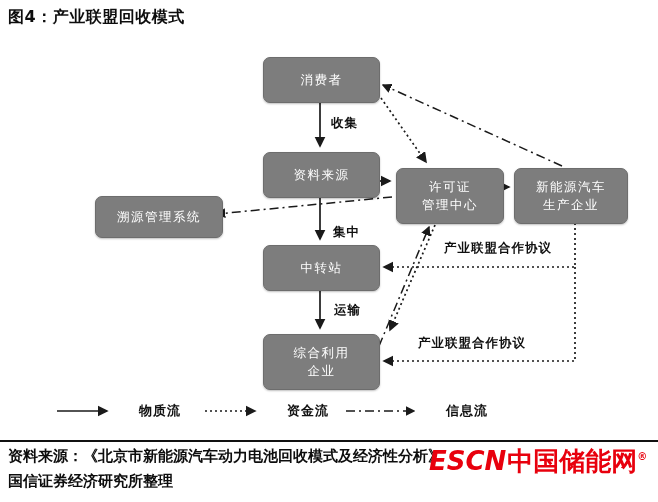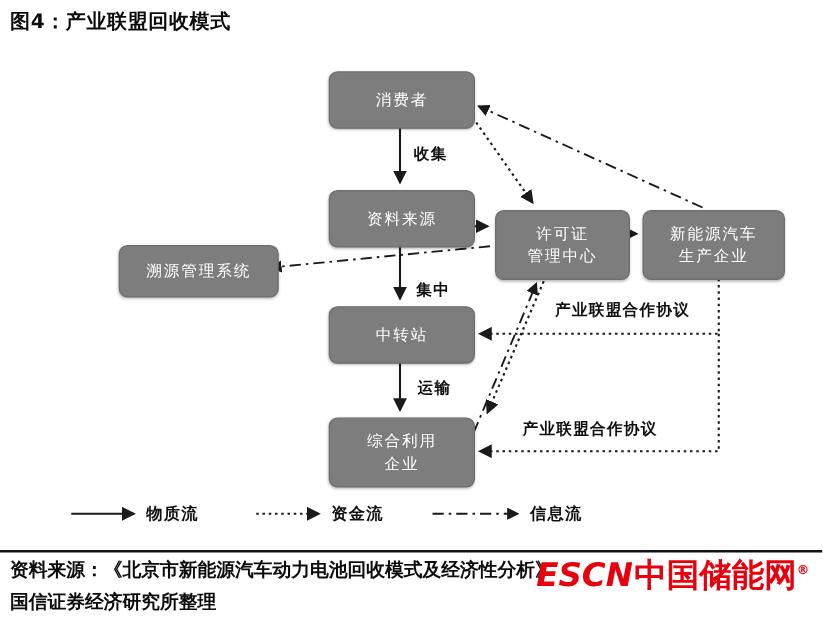--- a/index.html
+++ b/index.html
@@ -8,21 +8,21 @@
   .fig-title{position:absolute;left:8px;top:7px;font-size:16px;font-weight:bold;letter-spacing:.5px;}
   .arrow-layer{position:absolute;left:0;top:0;}
   .solid{stroke:#1a1a1a;stroke-width:1.7;fill:none;}
   .dotted{stroke:#1a1a1a;stroke-width:1.7;fill:none;stroke-dasharray:2 3;}
   .dashdot{stroke:#1a1a1a;stroke-width:1.5;fill:none;stroke-dasharray:9 4 2 4;}
   .node{position:absolute;background:#7d7d7d;border:1px solid #6d6d6d;border-radius:7px;color:#ffffff;
         display:flex;flex-direction:column;justify-content:center;
         font-size:12.5px;line-height:1.45;letter-spacing:1.5px;text-align:center;
         box-shadow:0 1px 2px rgba(0,0,0,.25);}
   .edge-label{position:absolute;font-size:12.5px;font-weight:600;color:#111;letter-spacing:1px;white-space:nowrap;}
-  .legend-item{position:absolute;display:flex;align-items:center;gap:0;font-size:13px;font-weight:600;
+  .legend-item{position:absolute;display:flex;align-items:center;gap:22px;font-size:13px;font-weight:600;
                color:#111;letter-spacing:1px;}
   .footer-rule{position:absolute;left:0;top:440px;width:658px;border-top:2.5px solid #111;}
   .src1{position:absolute;left:8px;top:447px;font-size:15px;font-weight:bold;white-space:nowrap;}
   .src2{position:absolute;left:8px;top:472px;font-size:15px;font-weight:bold;white-space:nowrap;}
   .watermark{position:absolute;left:429px;top:447px;color:#e8000d;font-weight:bold;font-size:26px;
              white-space:nowrap;line-height:1.1;}
   .watermark .latin{font-style:italic;letter-spacing:0;margin-right:1px;margin-top:24px;}
   .watermark sup{font-size:10px;vertical-align:super;}
 </style>
 </head>

